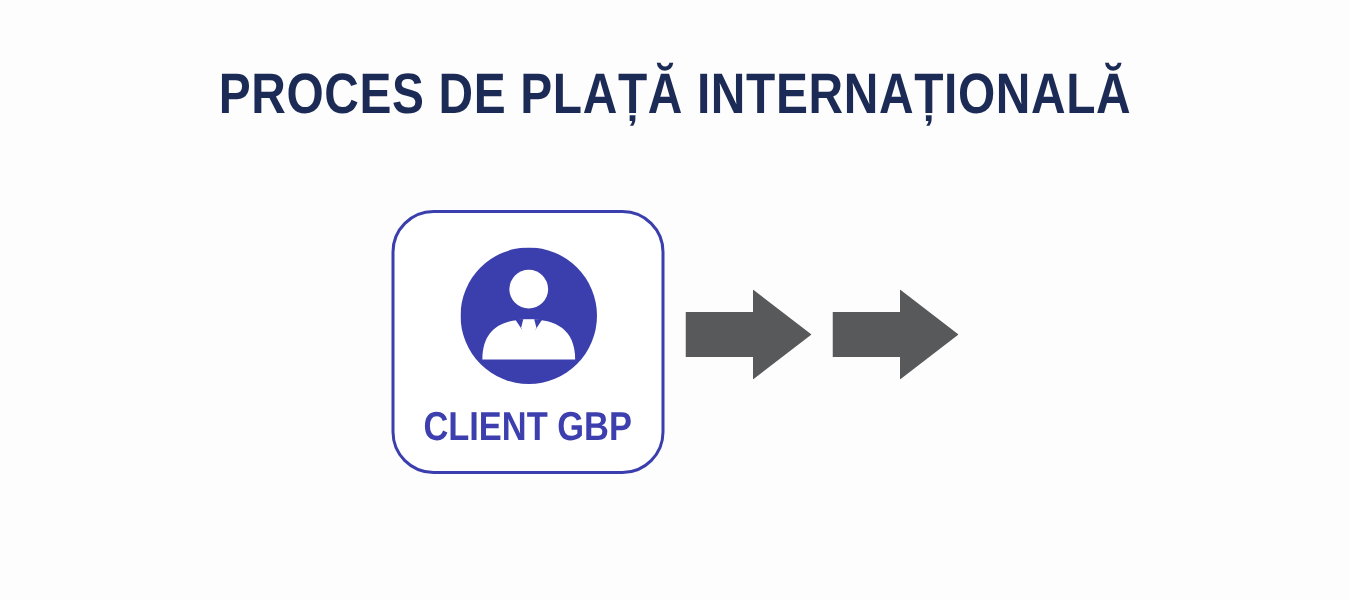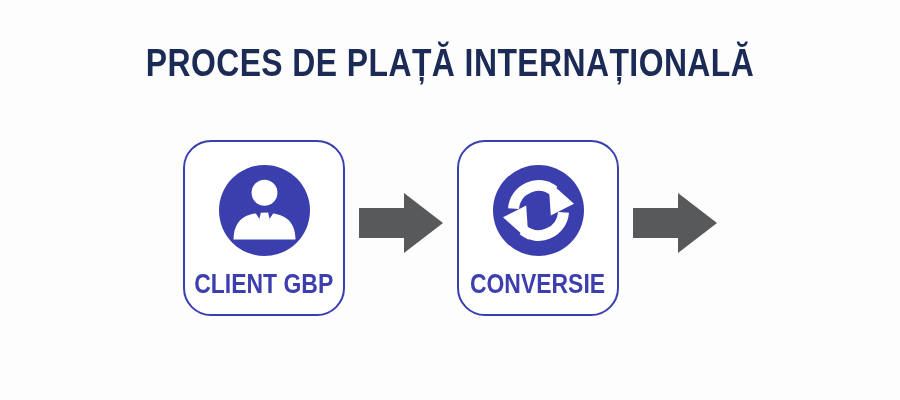--- a/index.html
+++ b/index.html
@@ -28,21 +28,21 @@
   .flow {
     position: absolute;
     top: 140px; left: 0; right: 0;
     display: flex;
     justify-content: center;
     align-items: flex-start;
     gap: 14px;
   }
 
   .step-box {
-    width: 162px;
+    width: 182px;
     height: 176px;
     background: var(--box-bg, #ffffff);
     border: 2.5px solid var(--accent, #3b3fad);
     border-radius: 28px;
     display: flex;
     flex-direction: column;
     align-items: center;
     padding-top: 23px;
   }
 
@@ -97,36 +97,20 @@
       </span>
       <span class="step-label">CLIENT GBP</span>
     </div>
 
     <span class="arrow">
       <svg viewBox="0 0 84 60" aria-hidden="true">
         <polygon class="arrow-fill" points="0,15 45,15 45,0 84,30 45,60 45,45 0,45"></polygon>
       </svg>
     </span>
 
-    <div class="step-box">
-      <span class="icon-circle">
-        <svg viewBox="0 0 100 100" aria-hidden="true">
-          <circle class="acc" cx="50" cy="50" r="50"></circle>
-          <g>
-            <path class="fg-stroke" stroke-width="12" d="M22.5,48 A27.5,27.5 0 0 1 67,28.5"></path>
-            <polygon class="fg" points="61,17.5 89,42.5 63.5,55.5"></polygon>
-          </g>
-          <g transform="rotate(180 50 50)">
-            <path class="fg-stroke" stroke-width="12" d="M22.5,48 A27.5,27.5 0 0 1 67,28.5"></path>
-            <polygon class="fg" points="61,17.5 89,42.5 63.5,55.5"></polygon>
-          </g>
-        </svg>
-      </span>
-      <span class="step-label">CONVERSIE</span>
-    </div>
 
     <span class="arrow">
       <svg viewBox="0 0 84 60" aria-hidden="true">
         <polygon class="arrow-fill" points="0,15 45,15 45,0 84,30 45,60 45,45 0,45"></polygon>
       </svg>
     </span>
 
 
   </div>
 </div>

